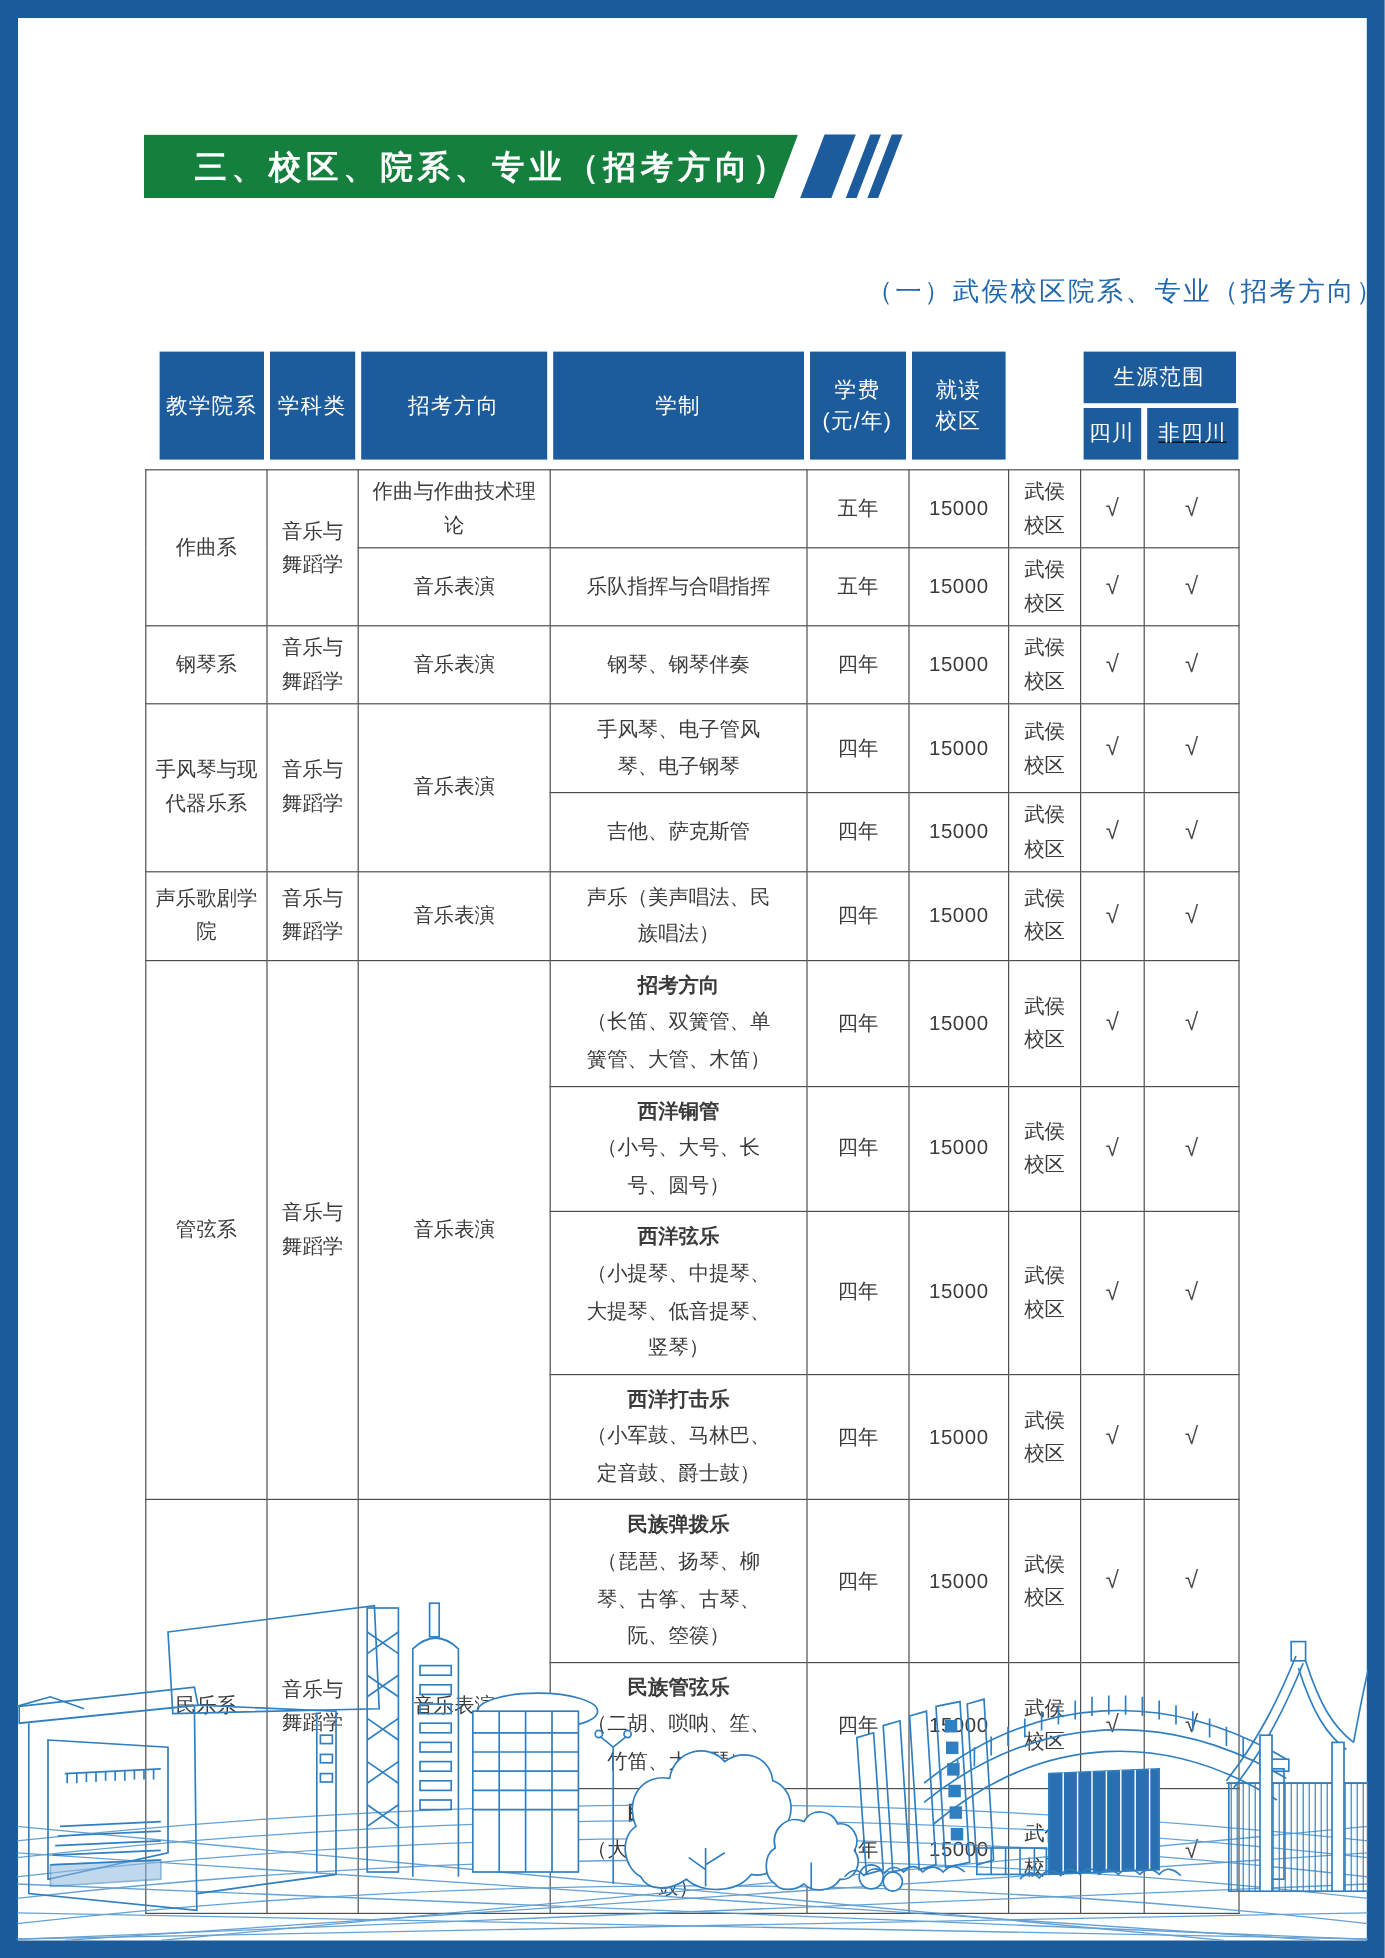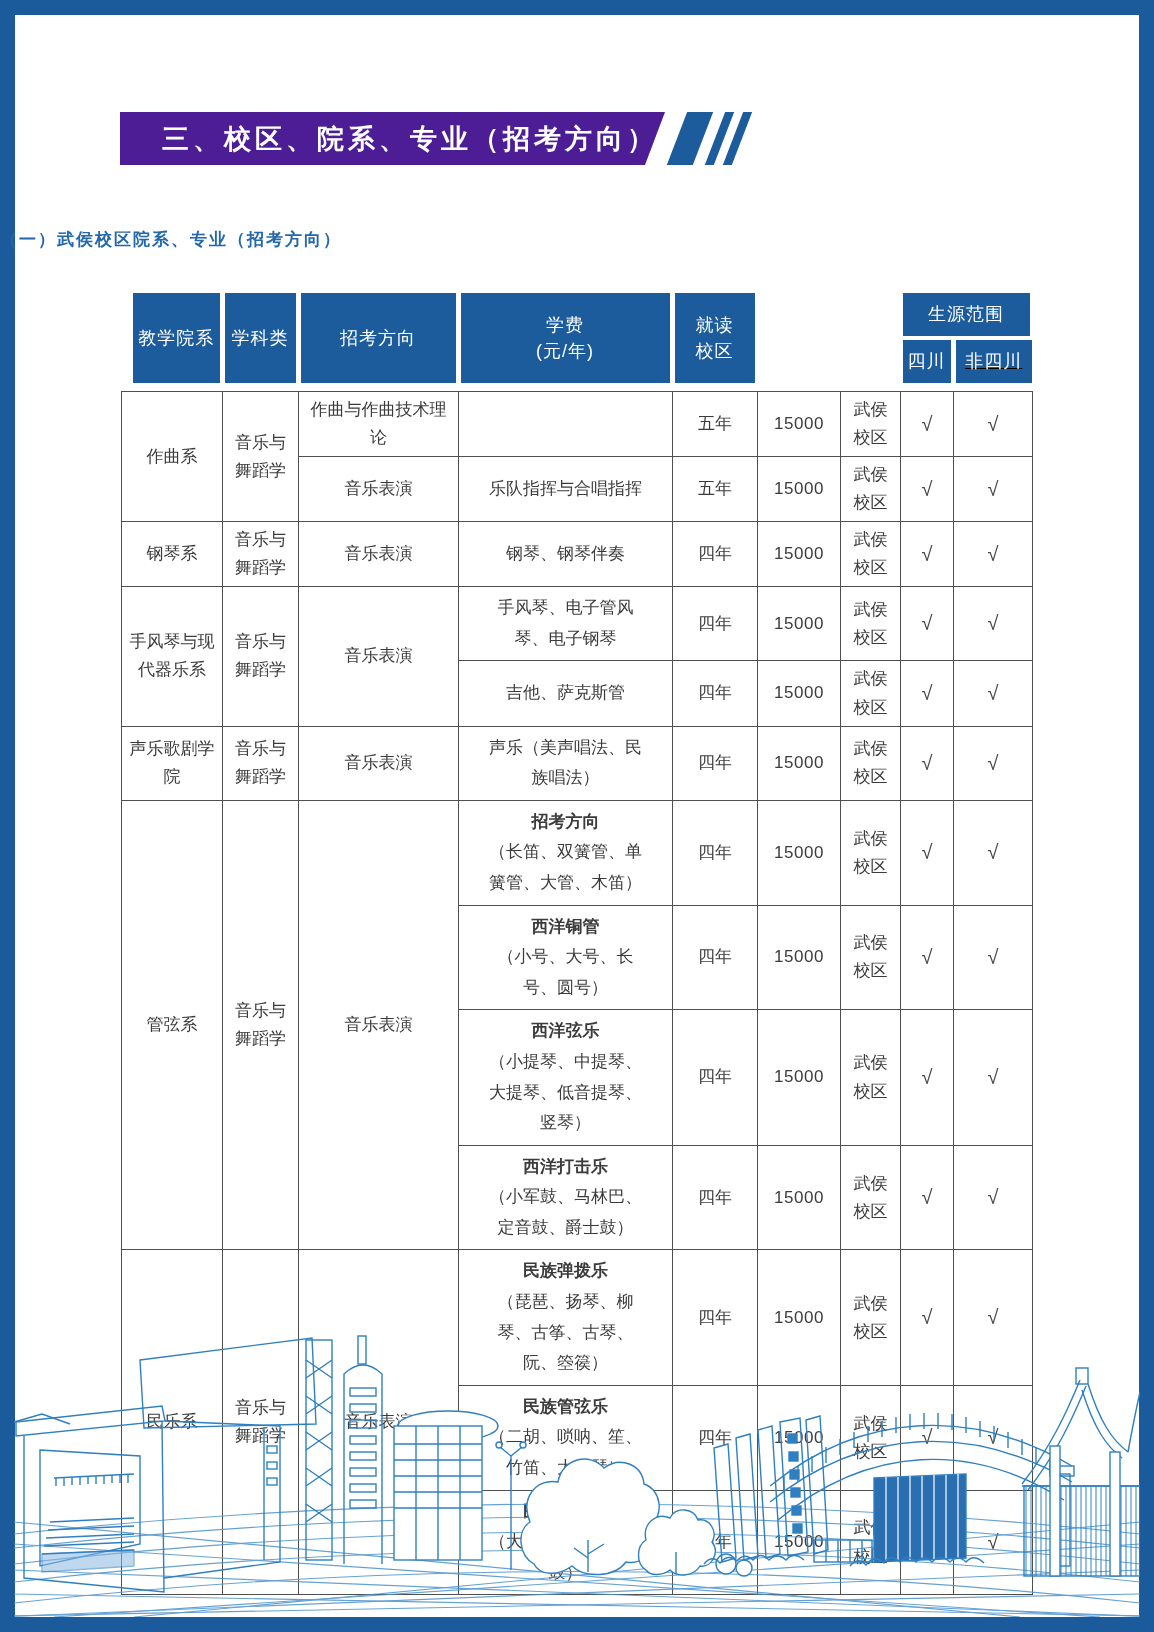--- a/index.html
+++ b/index.html
@@ -1,30 +1,30 @@
 <!DOCTYPE html>
 <html><head>
 <meta charset="utf-8">
 <style>
   html,body{margin:0;padding:0;background:#e8e8e8;}
   .page{position:relative;width:1154px;height:1632px;background:#ffffff;overflow:hidden;
         box-shadow:inset 0 0 0 15px #1b5b9b;
         font-family:"Liberation Sans","DejaVu Sans",sans-serif;}
   
   .banner{position:absolute;left:120px;top:112px;height:53px;display:flex;align-items:stretch;}
-  .banner-main{width:545px;background:#4c1d95;color:#ffffff;font-size:27px;font-weight:bold;
+  .banner-main{width:545px;background:#15803d;color:#ffffff;font-size:27px;font-weight:bold;
         letter-spacing:4px;display:flex;align-items:center;padding-left:42px;box-sizing:border-box;
         clip-path:polygon(0 0,100% 0,calc(100% - 20px) 100%,0 100%);}
   .stripe{background:#1d5c9c;transform:skewX(-21deg);}
   .s1{width:26px;margin-left:12px;}
   .s2{width:9px;margin-left:12px;}
   .s3{width:9px;margin-left:9px;}
   
-  .subtitle{position:absolute;top:228px;left:0;width:100%;text-align:left;color:#2268ab;
-        font-size:17px;font-weight:bold;letter-spacing:2px;}
+  .subtitle{position:absolute;top:228px;left:0;width:100%;text-align:right;color:#2268ab;
+        font-size:22px;font-weight:normal;letter-spacing:2px;}
   
   .thead{position:absolute;left:121px;top:293px;width:911px;display:grid;
         grid-template-columns:101px 76px 160px 214px 85px 83px 60px 53px 79px;
         grid-template-rows:43px 43px;row-gap:4px;}
   .hc{padding:0 2.5px;box-sizing:border-box;grid-row:1 / span 2;}
   .hc:first-child{padding-left:12px;}
   .hc.last{padding-right:0;}
   .hc .box{height:100%;background:#1d5c9c;color:#ffffff;display:flex;flex-direction:column;
         align-items:center;justify-content:center;font-size:18px;letter-spacing:1px;line-height:1.45;}
   .hc.scope{grid-column:8 / span 2;grid-row:1;}
@@ -67,20 +67,25 @@
           <span>学科类</span>
         </div>
       </div>
     <div class="hc">
         <div class="box">
           <span>招考方向</span>
         </div>
       </div>
     <div class="hc">
         <div class="box">
+          <span>学制</span>
+        </div>
+      </div>
+    <div class="hc">
+        <div class="box">
           <span>学费</span>
           <span>(元/年)</span>
         </div>
       </div>
     <div class="hc">
         <div class="box">
           <span>就读</span>
           <span>校区</span>
         </div>
       </div>

